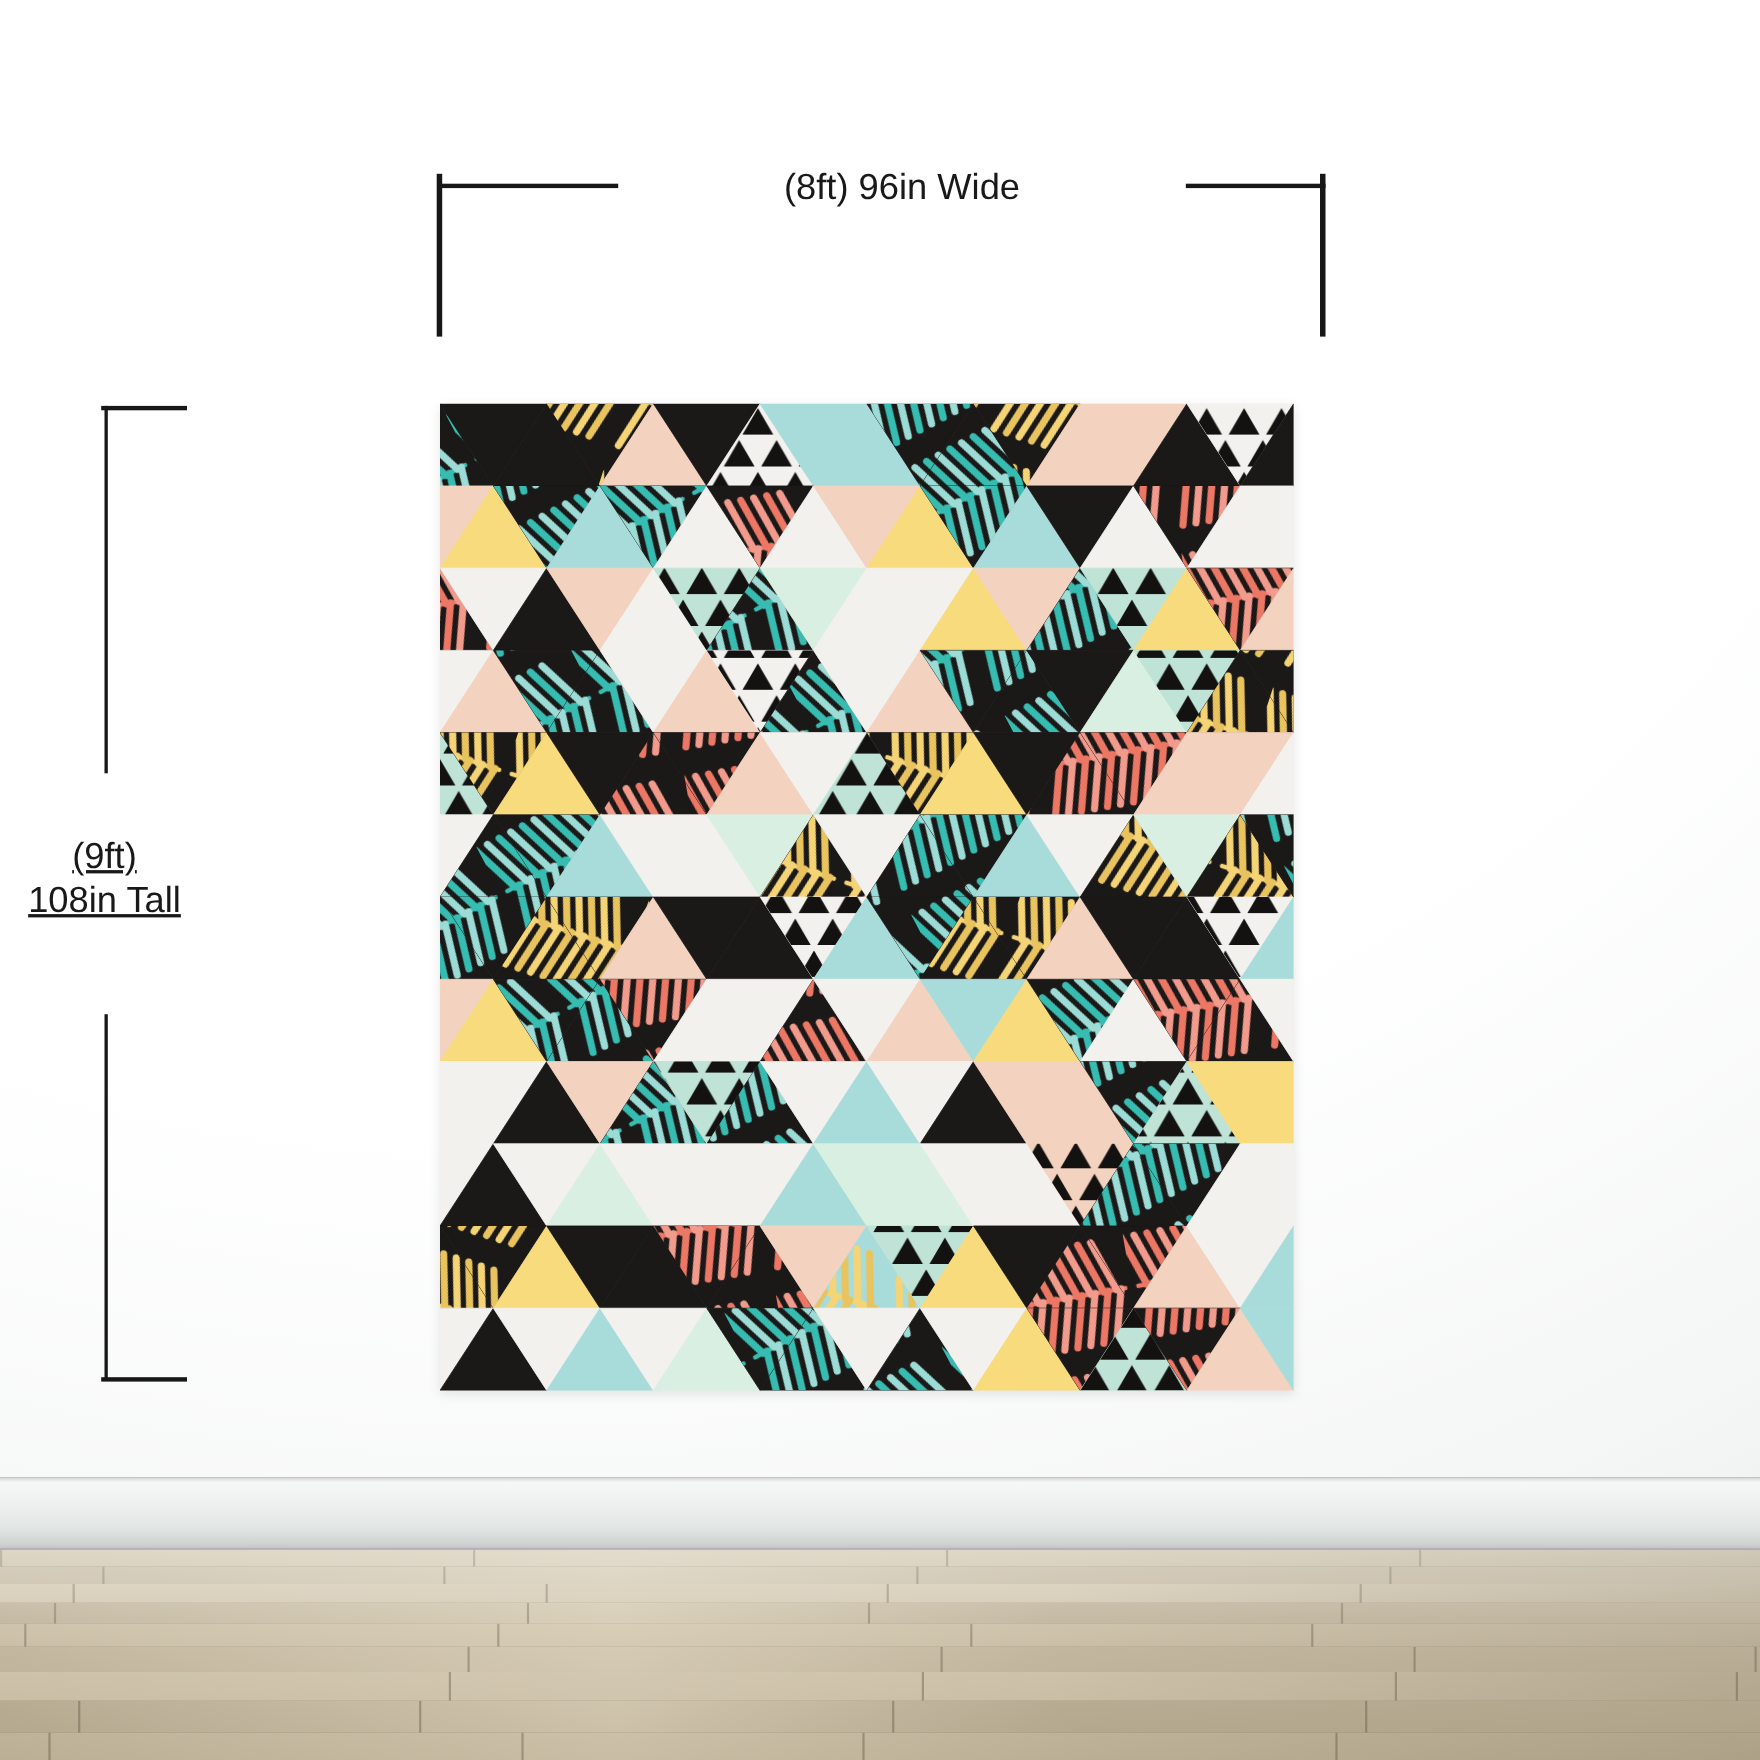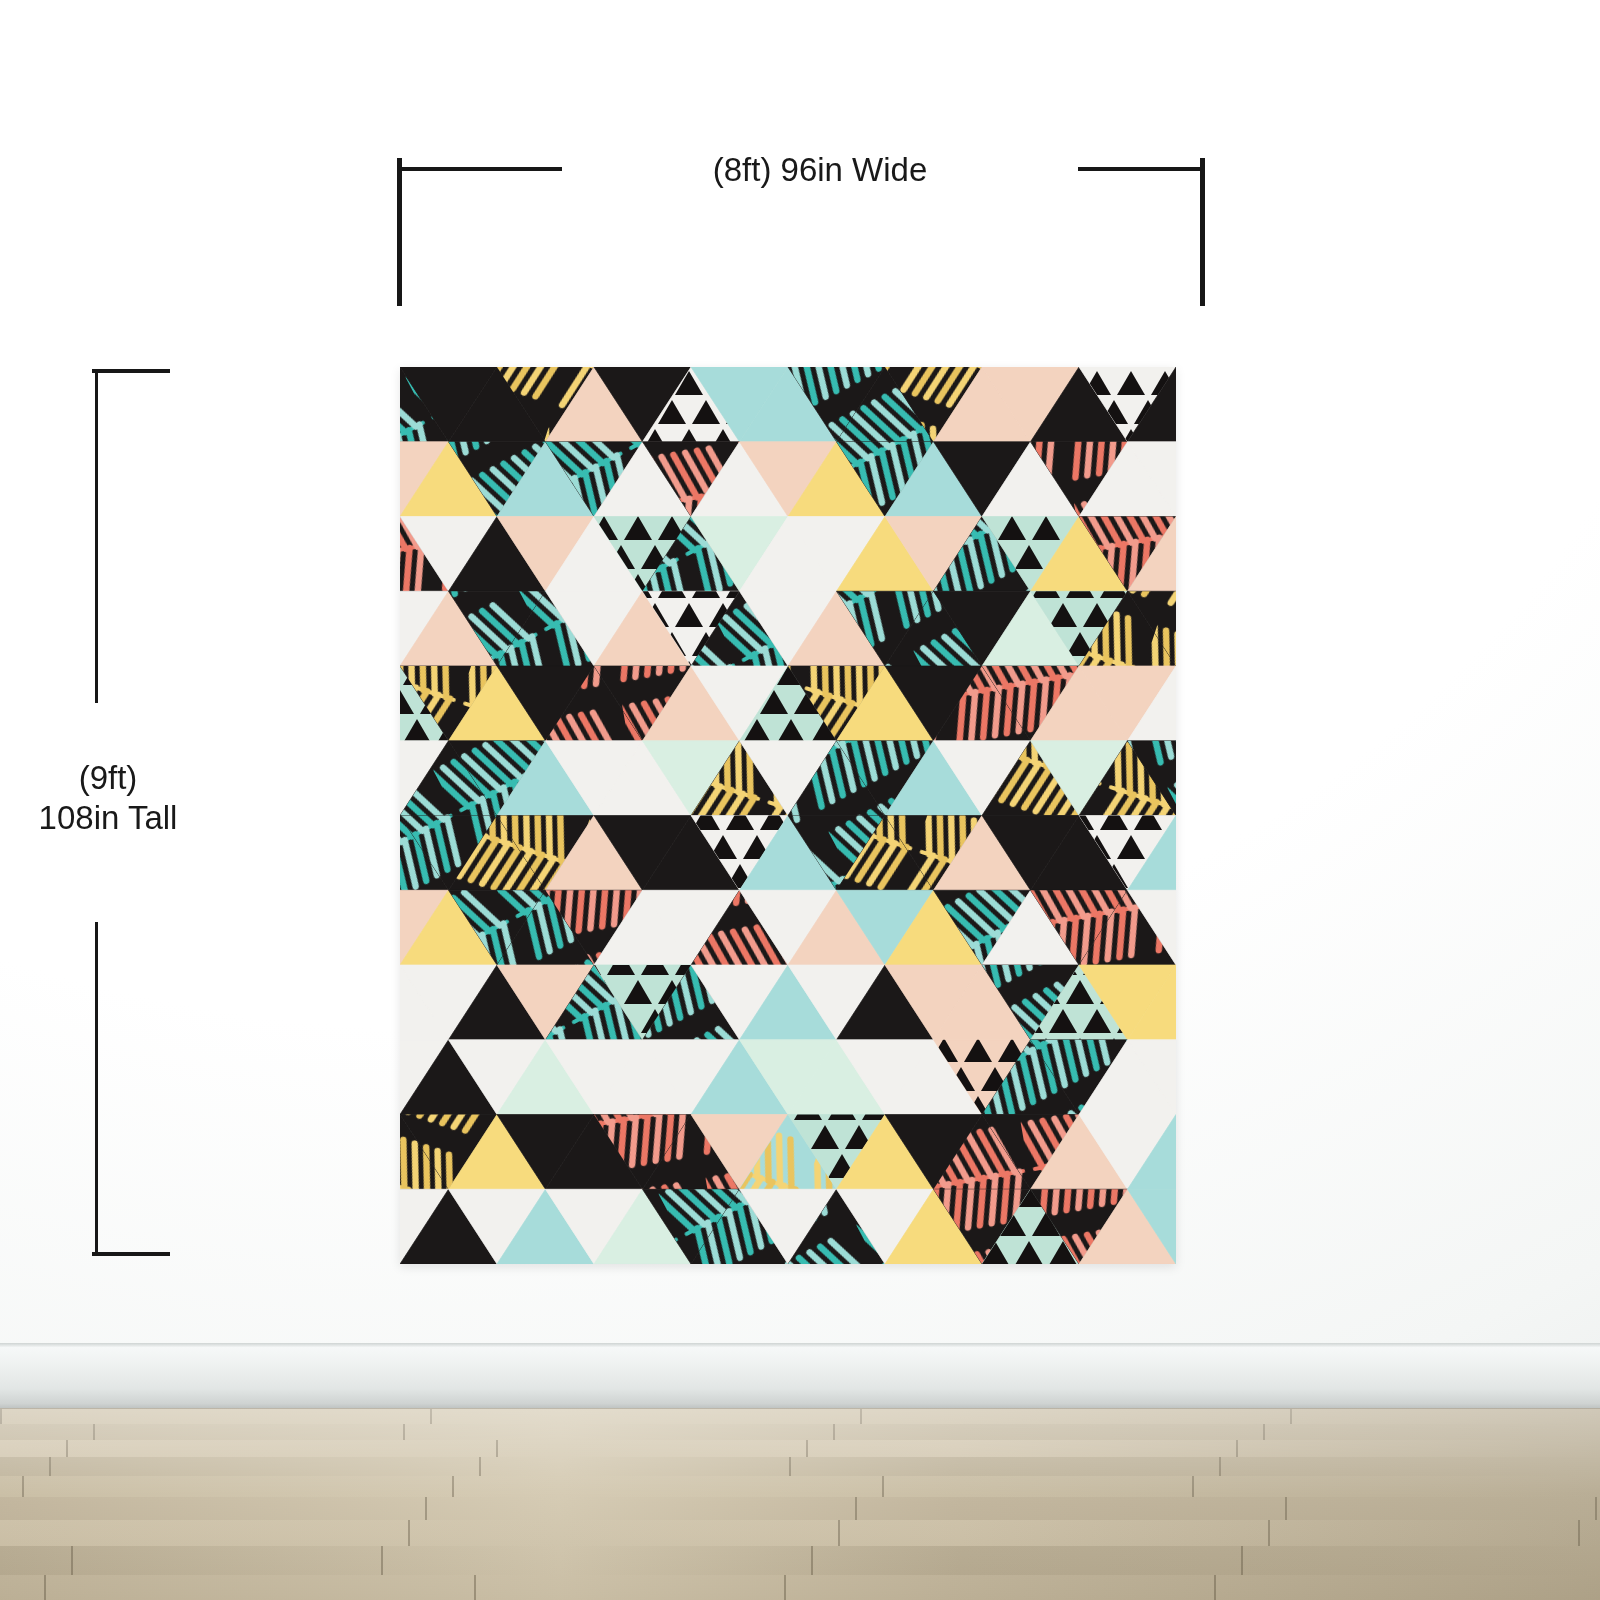--- a/index.html
+++ b/index.html
@@ -498,19 +498,19 @@
     <div class="dim" style="left:397px;top:158px;width:5px;height:148px;"></div>
     <div class="dim" style="left:1200px;top:158px;width:5px;height:148px;"></div>
     <div class="dim-label" style="left:560px;top:150px;width:520px;">(8ft) 96in Wide</div>
   </div>
 
   <div>
     <div class="dim" style="left:92px;top:369px;width:78px;height:4px;"></div>
     <div class="dim" style="left:95px;top:369px;width:3px;height:334px;"></div>
     <div class="dim" style="left:95px;top:922px;width:3px;height:333px;"></div>
     <div class="dim" style="left:92px;top:1252px;width:78px;height:4px;"></div>
-    <div class="dim-label" style="left:22px;top:758px;width:172px;">
+    <div class="dim-label" style="left:9px;top:758px;width:172px;text-decoration:underline;">
       <div>(9ft)</div>
       <div>108in Tall</div>
     </div>
   </div>
 
 </div>
 
 </body></html>

